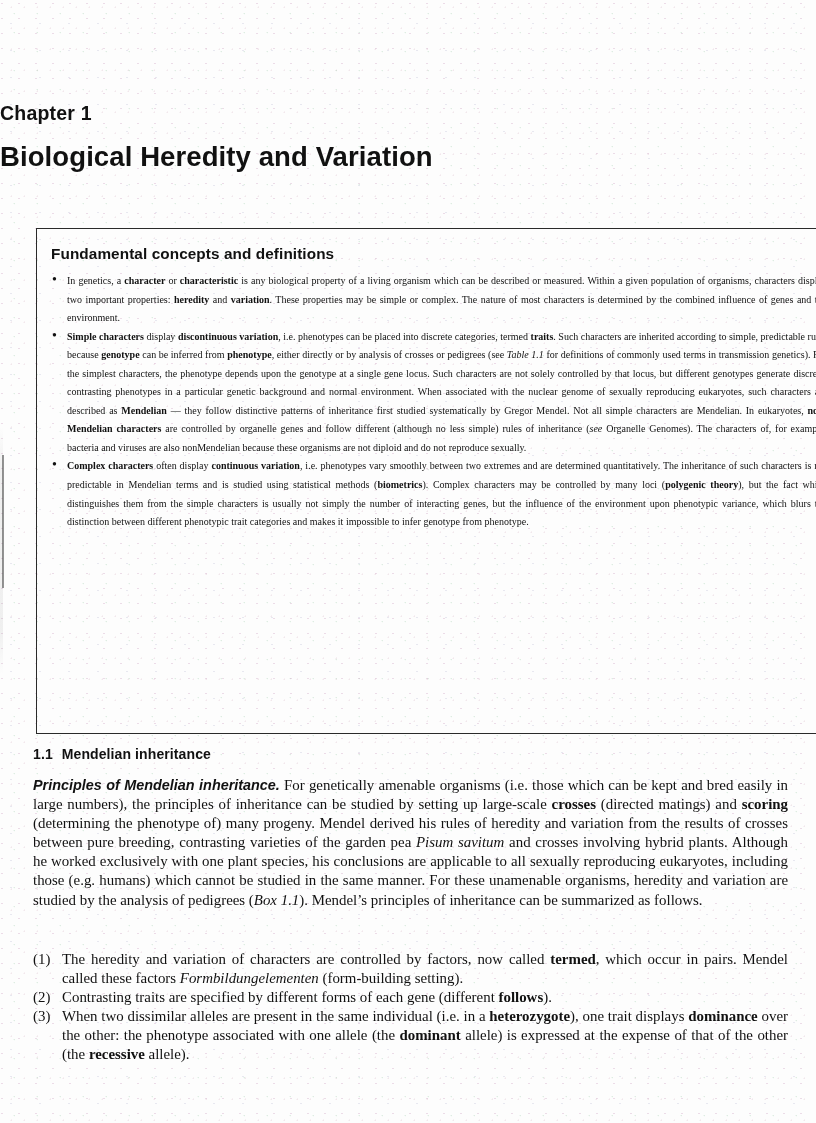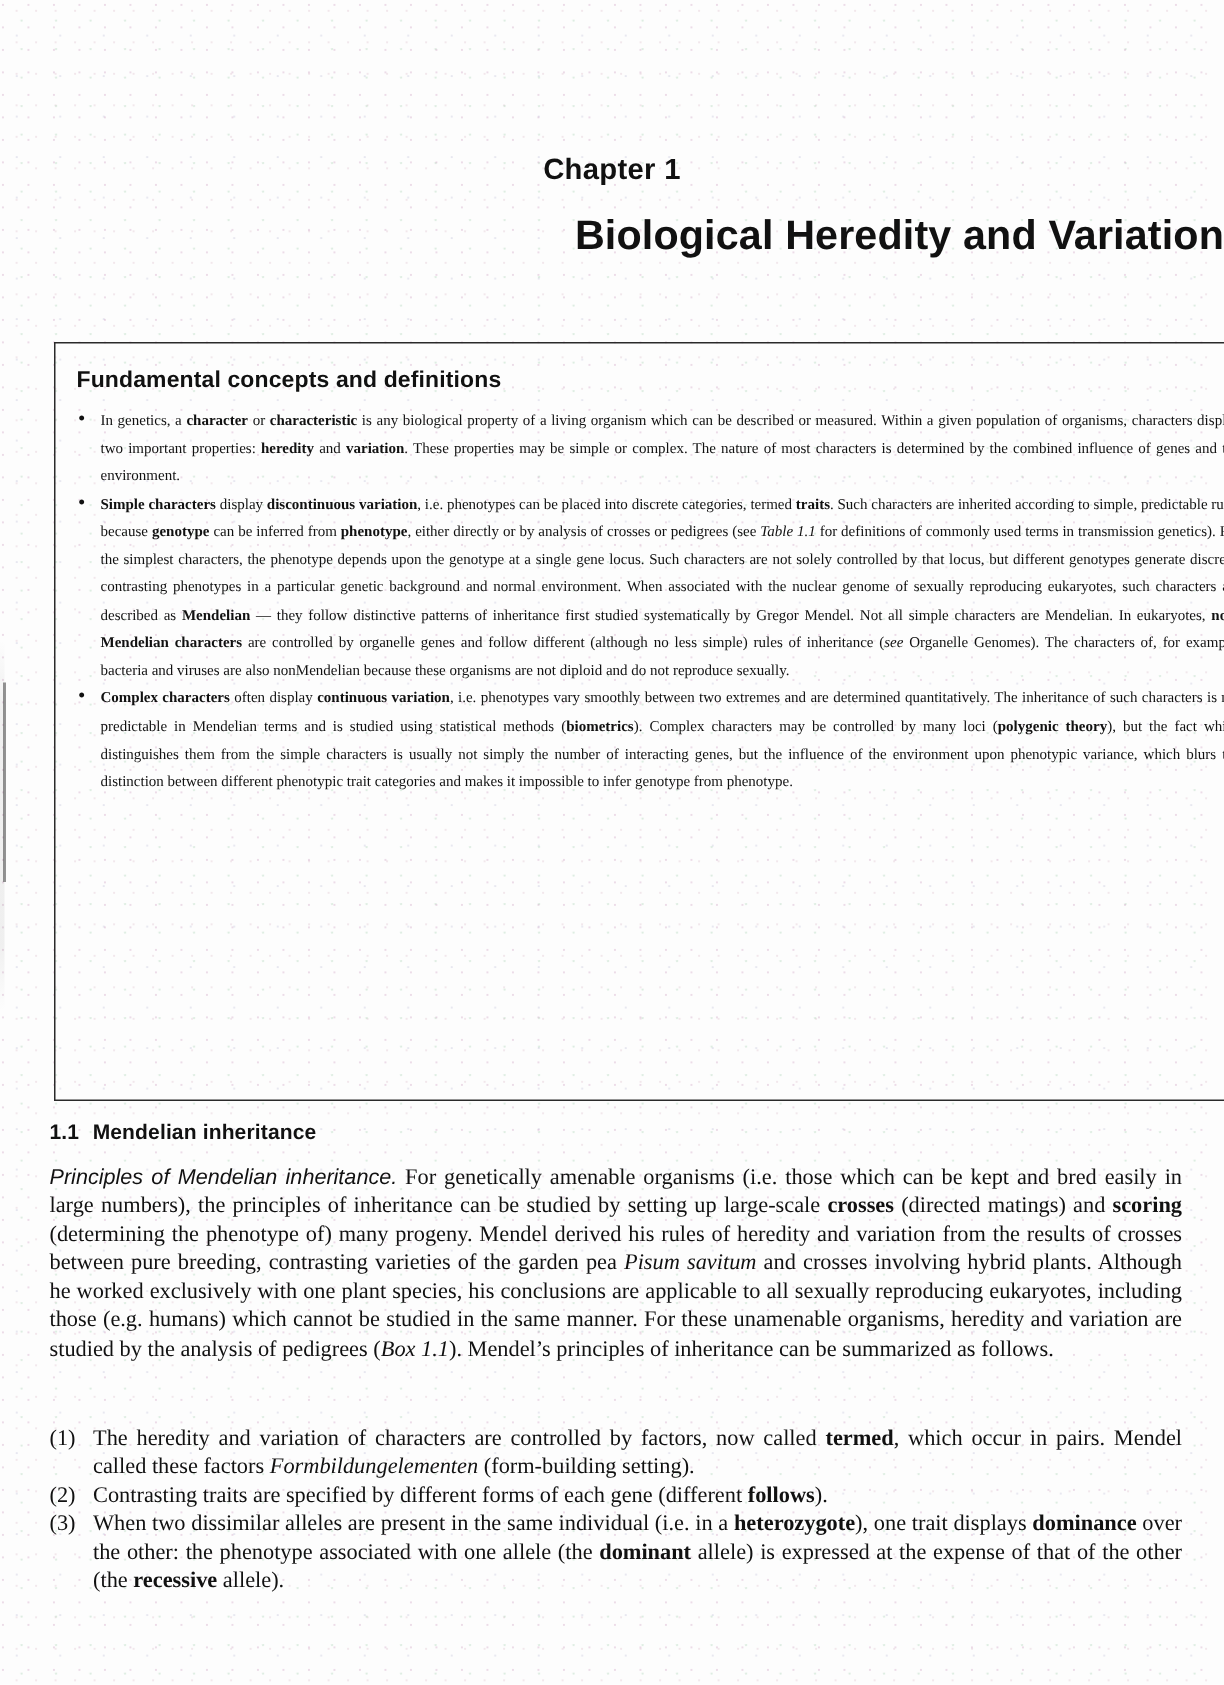--- a/index.html
+++ b/index.html
@@ -32,32 +32,31 @@
   .content {
     position: absolute;
     inset: 0;
   }
 
   
   .chapter-label {
     font-family: "Liberation Sans", sans-serif;
     font-weight: bold;
     font-size: 19.5px;
-    text-align: center;
     margin: 0;
     position: absolute;
     left: 0; right: 0;
     top: 102px;
     letter-spacing: 0.2px;
   }
   .chapter-title {
     font-family: "Liberation Sans", sans-serif;
     font-weight: bold;
     font-size: 27.5px;
-    text-align: right;
+    text-align: left;
     margin: 0;
     position: absolute;
     left: 0; right: 0;
     top: 141px;
     letter-spacing: 0.1px;
   }
 
   
   .concept-box {
     position: absolute;
@@ -119,21 +118,21 @@
     top: 776px;
     width: 755px;
     font-size: 14.9px;
     line-height: 19.1px;
     text-align: justify;
     text-justify: inter-word;
     margin: 0;
   }
   .runin {
     font-family: "Liberation Sans", sans-serif;
-    font-weight: normal;
+    font-weight: bold;
     font-style: italic;
     font-size: 14.4px;
   }
 
   .num-list {
     position: absolute;
     left: 33px;
     top: 950px;
     width: 755px;
     list-style: none;

